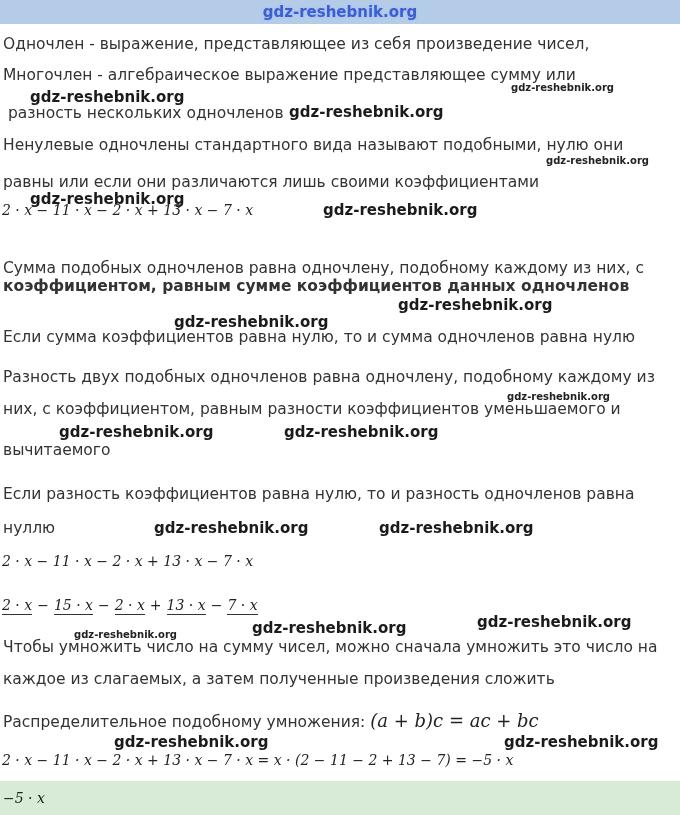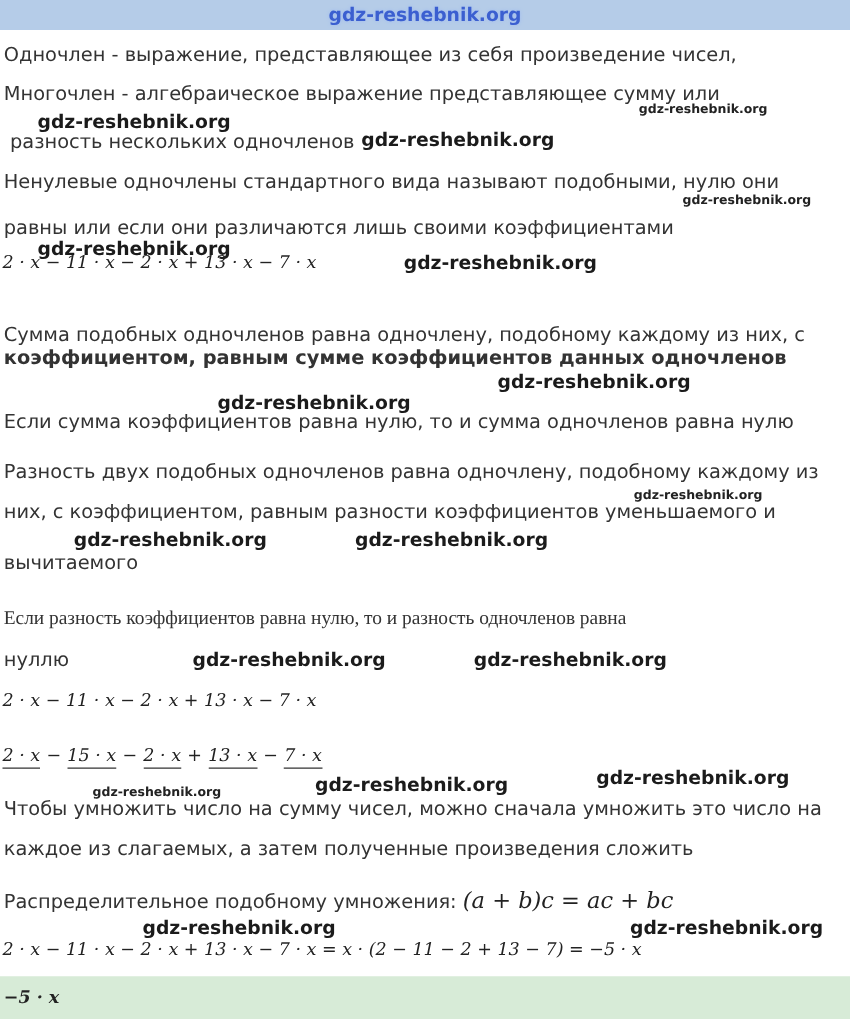--- a/index.html
+++ b/index.html
@@ -17,21 +17,21 @@
   .header-strip{
     position:absolute;top:0;left:0;width:680px;height:24px;background:#b5cce8;
     display:flex;align-items:center;justify-content:center;
   }
   .header-strip .wm-head{
     font:bold 15px "DejaVu Sans",sans-serif;color:#3b5fd0;
     text-shadow:0 0 3px #9db9f0;
   }
   .footer-strip{
     position:absolute;top:781px;left:0;width:680px;height:34px;background:#d7ebd7;
-    display:flex;align-items:center;font-weight:bold;
+    display:flex;align-items:center;
   }
   .footer-strip .math{padding-left:3px;}
   .inline-math{font-family:"DejaVu Serif",serif;font-style:italic;font-size:18px;color:#222222;}
 </style>
 </head>
 <body>
 
 <div class="header-strip">
   <span class="wm-head">gdz-reshebnik.org</span>
 </div>
@@ -57,21 +57,21 @@
 <div class="abs wmb" style="left:174px;top:313px;">gdz-reshebnik.org</div>
 <div class="abs t" style="left:3px;top:328px;">Если сумма коэффициентов равна нулю, то и сумма одночленов равна нулю</div>
 
 <div class="abs t" style="left:3px;top:368px;">Разность двух подобных одночленов равна одночлену, подобному каждому из</div>
 <div class="abs wms" style="left:507px;top:391px;">gdz-reshebnik.org</div>
 <div class="abs t" style="left:3px;top:400px;">них, с коэффициентом, равным разности коэффициентов уменьшаемого и</div>
 <div class="abs wmb" style="left:59px;top:423px;">gdz-reshebnik.org</div>
 <div class="abs wmb" style="left:284px;top:423px;">gdz-reshebnik.org</div>
 <div class="abs t" style="left:3px;top:441px;">вычитаемого</div>
 
-<div class="abs t" style="left:3px;top:485px;font-family:Liberation Serif, serif;">Если разность коэффициентов равна нулю, то и разность одночленов равна</div>
+<div class="abs t" style="left:3px;top:485px;">Если разность коэффициентов равна нулю, то и разность одночленов равна</div>
 <div class="abs t" style="left:3px;top:519px;">нуллю</div>
 <div class="abs wmb" style="left:154px;top:519px;">gdz-reshebnik.org</div>
 <div class="abs wmb" style="left:379px;top:519px;">gdz-reshebnik.org</div>
 
 <div class="abs math" style="left:2px;top:553px;">2 · x − 11 · x − 2 · x + 13 · x − 7 · x</div>
 
 <div class="abs math" style="left:2px;top:597px;">
   <span class="mu">2 · x</span><span class="mop">−</span><span class="mu">15 · x</span><span class="mop">−</span><span class="mu">2 · x</span><span class="mop">+</span><span class="mu">13 · x</span><span class="mop">−</span><span class="mu">7 · x</span>
 </div>
 

